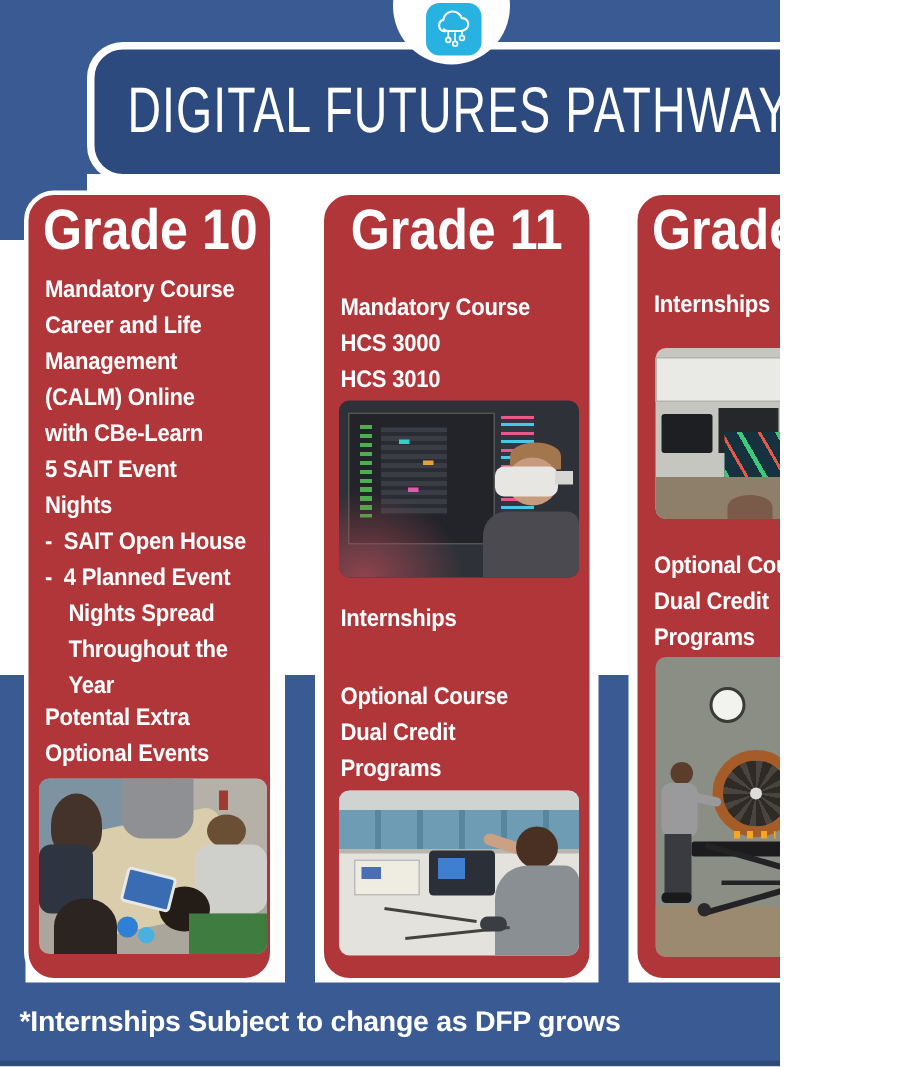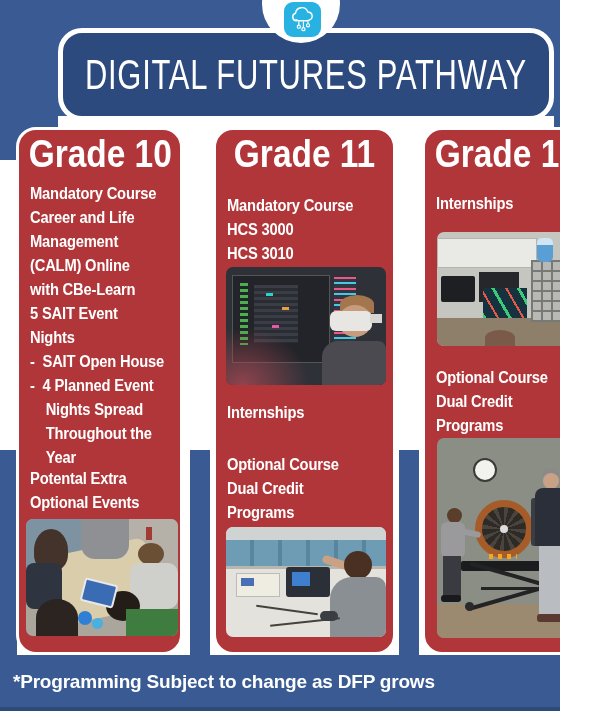--- a/index.html
+++ b/index.html
@@ -1,16 +1,16 @@
 <!DOCTYPE html>
 <html><head>
 <meta charset="utf-8">
 <style>
   html,body{margin:0;padding:0;background:#fff;}
-  .poster{position:relative;width:560px;height:711px;background:#ffffff;overflow:hidden;
+  .poster{position:relative;width:520px;height:711px;background:#ffffff;overflow:hidden;
           font-family:"Liberation Sans",sans-serif;}
   
   .band-top{position:absolute;left:0;top:0;width:612px;height:160px;background:#3a5a94;}
   .band-cutout{position:absolute;left:58px;top:116px;width:496px;height:44px;background:#ffffff;}
   .pillar{position:absolute;top:450px;height:206px;background:#3a5a94;}
   .pillar-left{left:0;width:17px;}
   .pillar-gap1{left:190px;width:20px;}
   .pillar-gap2{left:399px;width:20px;}
   .pillar-right{left:593px;width:19px;}
   .footer-bar{position:absolute;left:0;top:655px;width:612px;height:56px;background:#3a5a94;
@@ -193,17 +193,17 @@
       <div class="sh" style="left:4px;top:157px;width:20px;height:7px;background:#1a1a1c;border-radius:3px;"></div>
       <div class="sh" style="left:106px;top:30px;width:16px;height:8px;background:#8a8a88;border-radius:6px 6px 0 0;"></div>
       <div class="sh" style="left:106px;top:35px;width:16px;height:16px;background:#c8a186;border-radius:50%;"></div>
       <div class="sh" style="left:98px;top:50px;width:32px;height:58px;background:#2b2f3a;border-radius:8px 8px 0 0;"></div>
       <div class="sh" style="left:102px;top:108px;width:24px;height:70px;background:#b9bdc2;"></div>
       <div class="sh" style="left:100px;top:176px;width:26px;height:8px;background:#5a3a30;border-radius:3px;"></div>
     </div>
   </section>
 
   <div class="footer-bar">
-    <span>*Programming Subject to change as DFP grows</span>
+    <span>*Internships Subject to change as DFP grows</span>
   </div>
   <div class="bottom-edge"></div>
 
 </div>
 
 </body></html>

